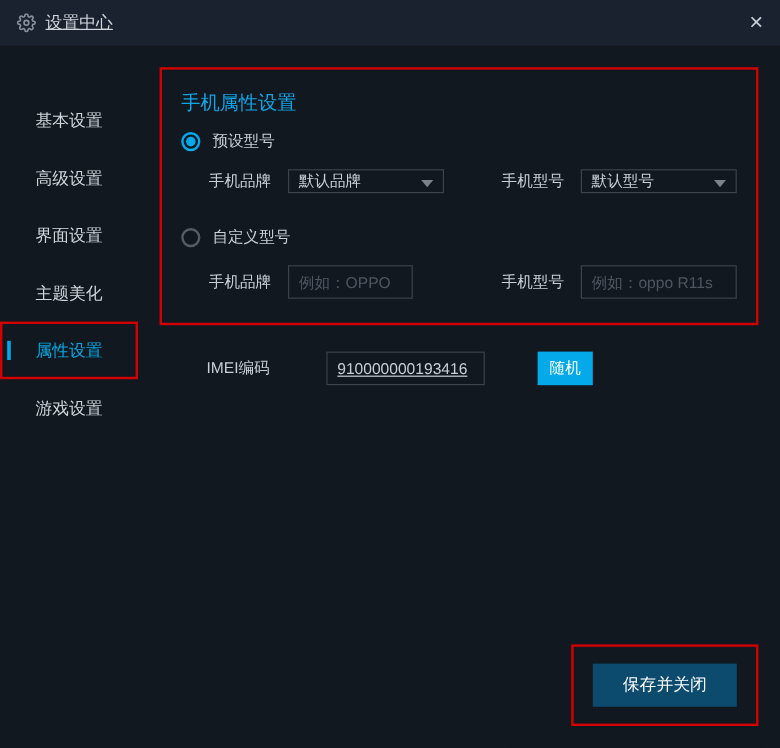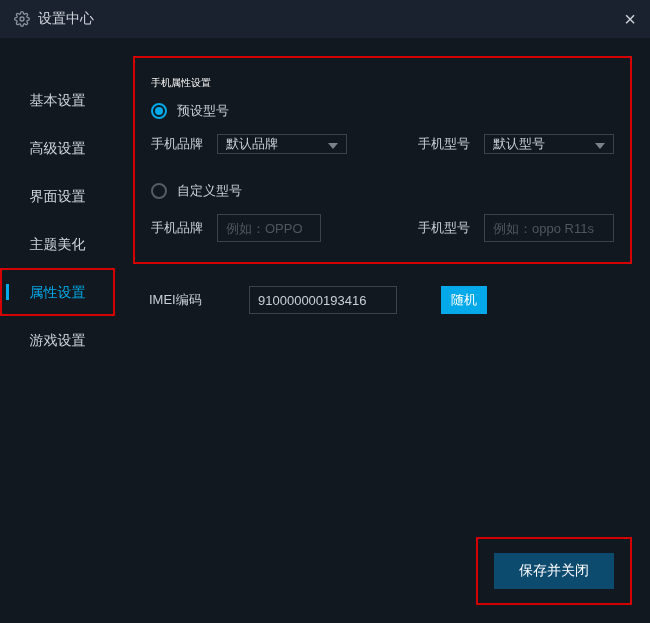--- a/index.html
+++ b/index.html
@@ -11,21 +11,21 @@
       color: #a8b2bd;
       overflow: hidden;
     }
     .titlebar {
       height: 38px;
       background: #1a2230;
       display: flex; align-items: center;
       padding: 0 14px;
     }
     .titlebar .gear { margin-right: 8px; display: inline-flex; }
-    .titlebar .title { color: #d0d6dc; font-size: 14px; }
+    .titlebar .title { color: #d0d6dc; font-size: 14px; text-decoration: underline; }
     .titlebar .close { margin-left: auto; color: #c8cfd6; font-size: 20px; cursor: pointer; }
     .body { display: flex; height: calc(100% - 38px); }
     .sidebar { width: 115px; padding-top: 38px; }
     .sidebar .item {
       height: 48px; line-height: 48px;
       text-align: center;
       color: #d0d6dc; font-size: 14px;
       cursor: pointer;
     }
     .sidebar .item.active {
@@ -42,31 +42,31 @@
       background: #03a9e8;
       margin-left: 6px; margin-top: 16px;
     }
     .content { flex: 1; position: relative; padding: 18px 18px 0 18px; }
     .redbox {
       border: 2px solid #d40000;
       padding: 18px 16px 20px 16px;
       margin-top: 38px;
       position: relative;
     }
-    .section-title { color: #ffffff; font-size: 10px; margin-bottom: 12px; }
+    .section-title { color: #0ea5e9; font-size: 16px; margin-bottom: 12px; }
     .radio-row { display: flex; align-items: center; margin-bottom: 14px; }
     .radio {
       width: 16px; height: 16px; border-radius: 50%;
       border: 2px solid #555c66; margin-right: 10px;
       display: inline-flex; align-items: center; justify-content: center;
     }
     .radio.sel { border-color: #03a9e8; }
     .radio.sel::after { content:""; width:8px; height:8px; border-radius:50%; background:#03a9e8; }
     .radio-label { color: #c8cfd6; }
-    .form-row { display: flex; align-items: center; gap: 10px; }
+    .form-row { display: flex; align-items: center; gap: 10px; margin-left: 23px; }
     .label { width: 56px; color: #c8cfd6; font-size: 13px; }
     .select {
       width: 130px; height: 20px;
       border: 1px solid #3a424d;
       display: flex; align-items: center;
       padding: 0 8px; color: #c8cfd6;
       cursor: pointer; background: transparent;
     }
     .select .chev { margin-left: auto; }
     .input {
@@ -166,21 +166,21 @@
         <input class="input" style="width: 104px;" placeholder="例如：OPPO">
         <div class="spacer"></div>
         <span class="label">手机型号</span>
         <input class="input" style="width: 130px;" placeholder="例如：oppo R11s">
       </div>
     </div>
 
     <div class="below">
       <div class="form-row">
         <span class="label">IMEI编码</span>
-        <input class="input" style="width: 148px;" value="910000000193416">
+        <input class="input" style="width: 132px; text-decoration: underline;" value="910000000193416">
         <button class="btn-random">随机</button>
       </div>
     </div>
 
     <div class="save-wrap">
       <button class="btn-save">保存并关闭</button>
     </div>
 
   </div>
 </div>

